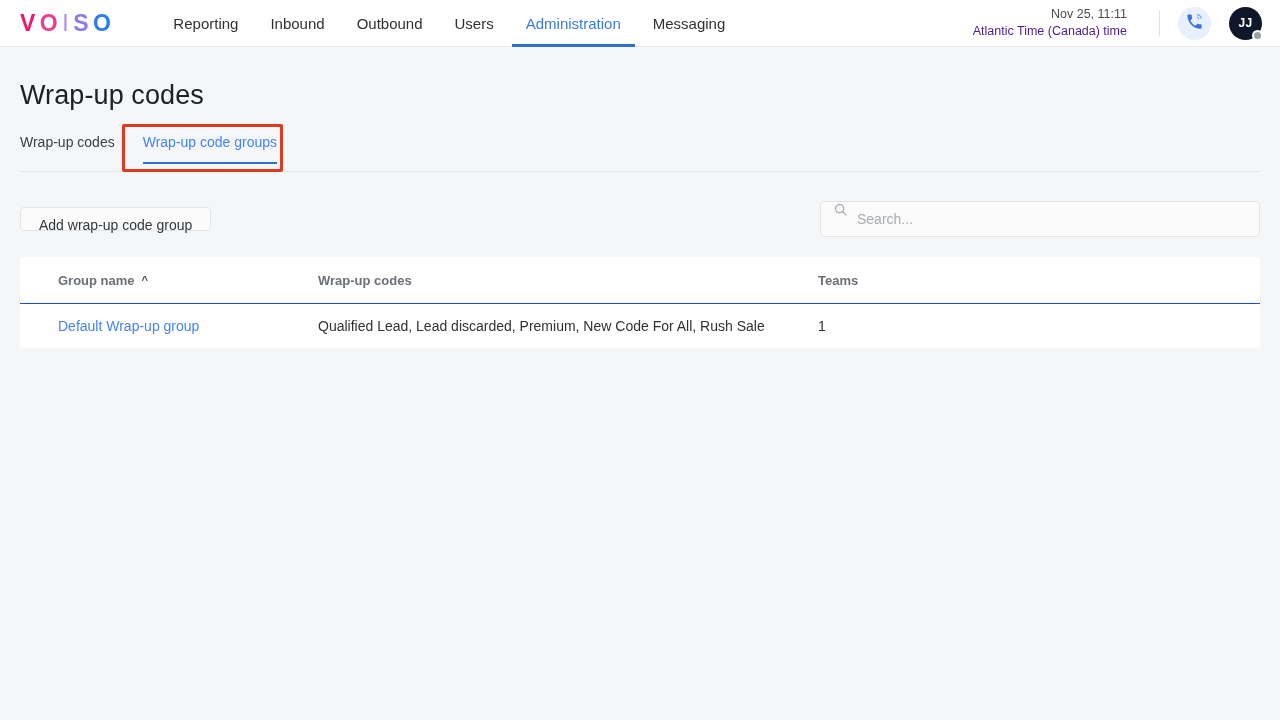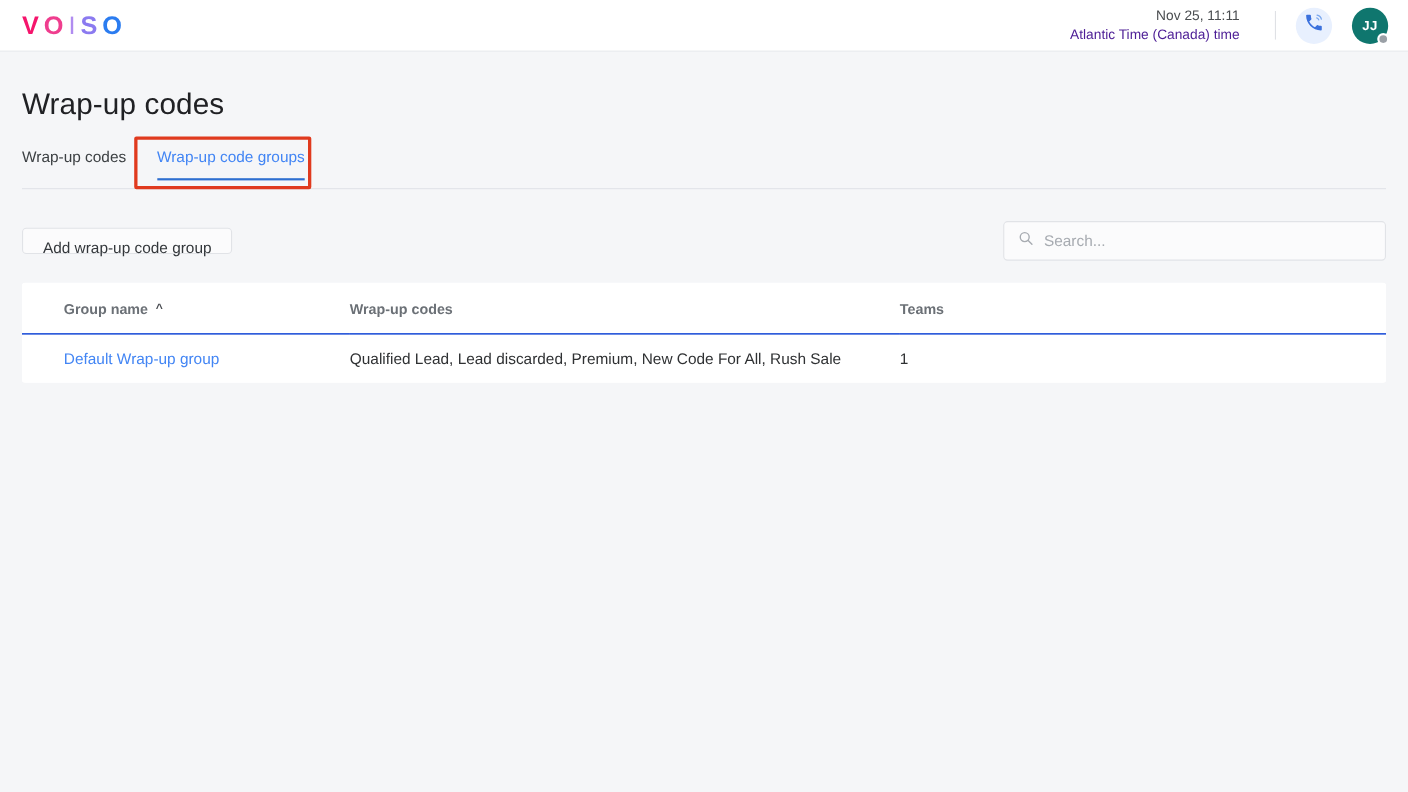--- a/index.html
+++ b/index.html
@@ -99,21 +99,21 @@
     align-items: center;
     justify-content: center;
     cursor: pointer;
     margin-right: 18px;
   }
   .avatar {
     position: relative;
     width: 33px;
     height: 33px;
     border-radius: 50%;
-    background: #0f766e;
+    background: #0f172a;
     color: #fff;
     font-size: 12px;
     font-weight: 700;
     display: flex;
     align-items: center;
     justify-content: center;
     cursor: pointer;
     letter-spacing: .3px;
   }
   .avatar .status-dot {
@@ -204,27 +204,27 @@
     font-size: 14px;
     color: #33373b;
     padding: 0 18px;
     height: 24px;
     line-height: 34px;
     cursor: pointer;
     font-family: inherit;
   }
   .search-box {
     margin-left: auto;
-    width: 348px;
+    width: 440px;
     height: 36px;
     background: #fbfbfc;
     border: 1px solid #e1e3e7;
     border-radius: 4px;
     display: flex;
-    align-items: center;
+    align-items: flex-start;
     padding: 0 12px;
   }
   .search-box svg { flex: none; margin-right: 9px; }
   .search-input {
     border: none;
     outline: none;
     background: transparent;
     font-size: 14px;
     color: #3c4043;
     font-family: inherit;
@@ -284,20 +284,28 @@
 </style>
 </head>
 <body>
 
 <div class="header">
 
   <div class="logo">
     <span class="l1">V</span><span class="l2">O</span><span class="l3">I</span><span class="l4">S</span><span class="l5">O</span>
   </div>
 
+  <nav class="nav">
+    <div class="nav-item">Reporting</div>
+    <div class="nav-item">Inbound</div>
+    <div class="nav-item">Outbound</div>
+    <div class="nav-item">Users</div>
+    <div class="nav-item active">Administration</div>
+    <div class="nav-item">Messaging</div>
+  </nav>
 
   <div class="header-right">
     <div class="datetime">
       <div>Nov 25, 11:11</div>
       <div class="tz">Atlantic Time (Canada) time</div>
     </div>
 
     <div class="divider-v"></div>
 
     <div class="phone-btn">

